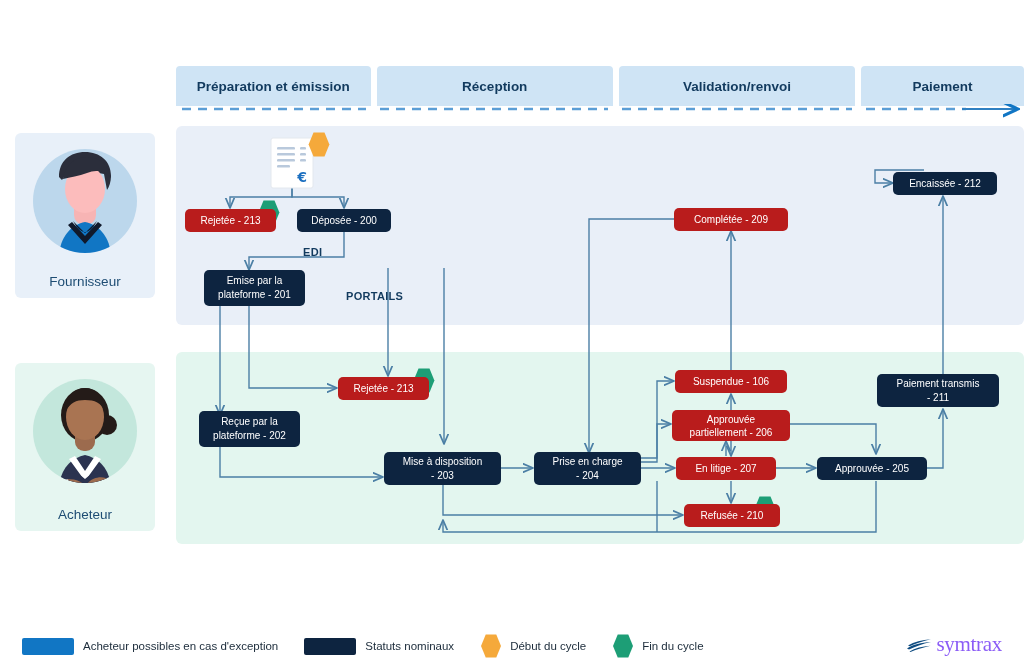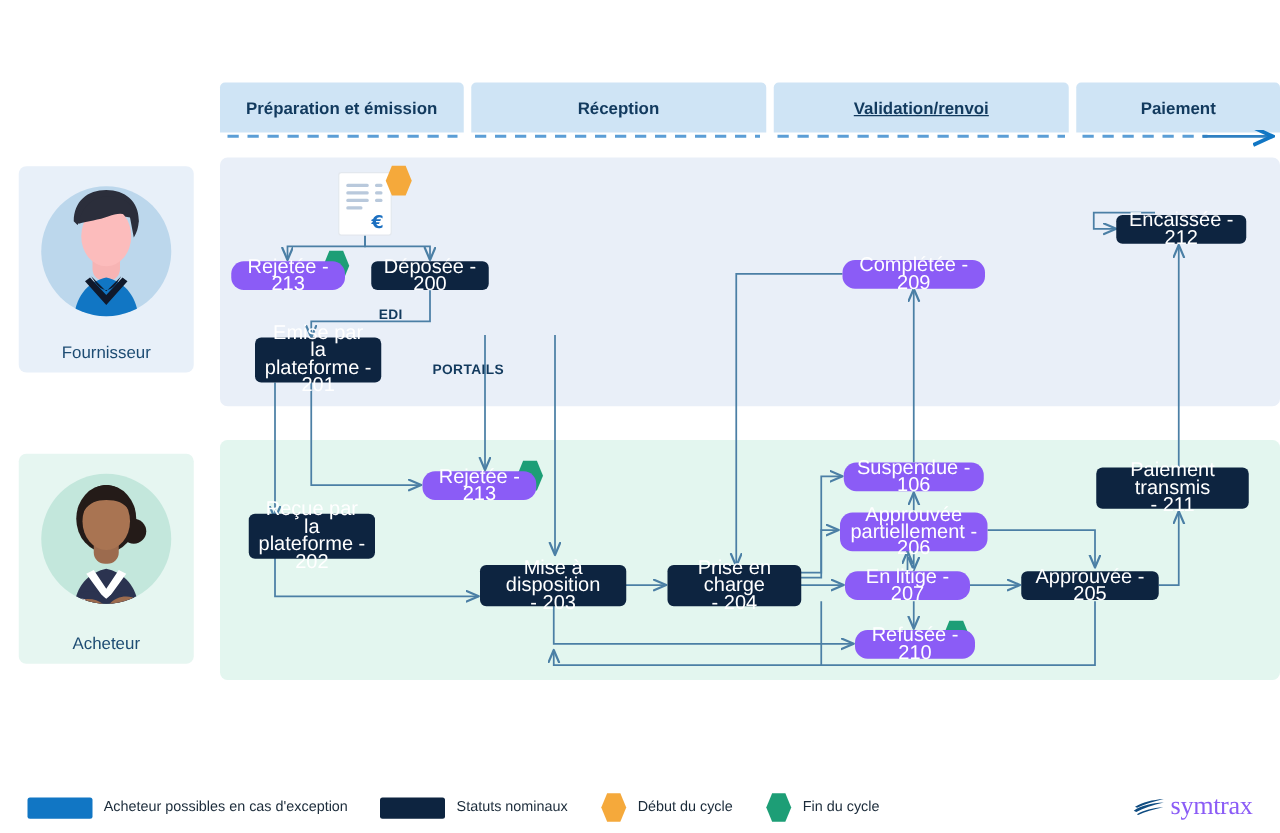--- a/index.html
+++ b/index.html
@@ -16,44 +16,44 @@
   .phase-row{position:absolute;left:176px;top:66px;width:848px;height:44px;display:flex;gap:6px;}
   .phase{
     background:#cfe4f5;
     border-radius:4px 4px 0 0;
     display:flex;align-items:center;justify-content:center;
     color:#123a5e;font-weight:bold;font-size:13.5px;
     height:40px;
   }
   .phase.p1{width:196px;}
   .phase.p2{width:238px;}
-  .phase.p3{width:238px;text-decoration:underline;}
+  .phase.p3{width:238px;}
   .phase.p4{width:164px;}
 
   
   .role-card{position:absolute;width:140px;border-radius:6px;}
   .role-card .label{
     position:absolute;left:0;right:0;bottom:9px;text-align:center;
     font-size:13.5px;color:#1d4c73;
   }
   #role-fournisseur{left:15px;top:133px;height:165px;background:#e8f0f9;}
   #role-acheteur{left:15px;top:363px;height:168px;background:#e6f6f1;}
 
   
   .band{position:absolute;border-radius:6px;}
   #band-fournisseur{left:176px;top:126px;width:848px;height:199px;background:#e9eff8;}
   #band-acheteur{left:176px;top:352px;width:848px;height:192px;background:#e3f6ef;}
 
   
   #diagram{position:absolute;left:0;top:0;width:1024px;height:666px;}
   .nodebox{position:absolute;border-radius:5px;display:flex;align-items:center;justify-content:center;
-           text-align:center;color:#ffffff;font-size:16px;line-height:14px;padding:0 7px;
+           text-align:center;color:#ffffff;font-size:10px;line-height:14px;padding:0 7px;
            box-sizing:border-box;}
   .nominal{background:#0d2440;}
-  .exception{background:#8b5cf6;border-radius:10px;}
+  .exception{background:#b91c1c;}
 
   
   .hexmark{position:absolute;width:22px;height:25px;}
 
   
   .pathlabel{position:absolute;font-size:11px;font-weight:bold;color:#123a5e;letter-spacing:.3px;}
 
   
   #legend{position:absolute;left:22px;top:634px;height:24px;display:flex;align-items:center;}
   .legend-item{display:flex;align-items:center;margin-right:26px;}

